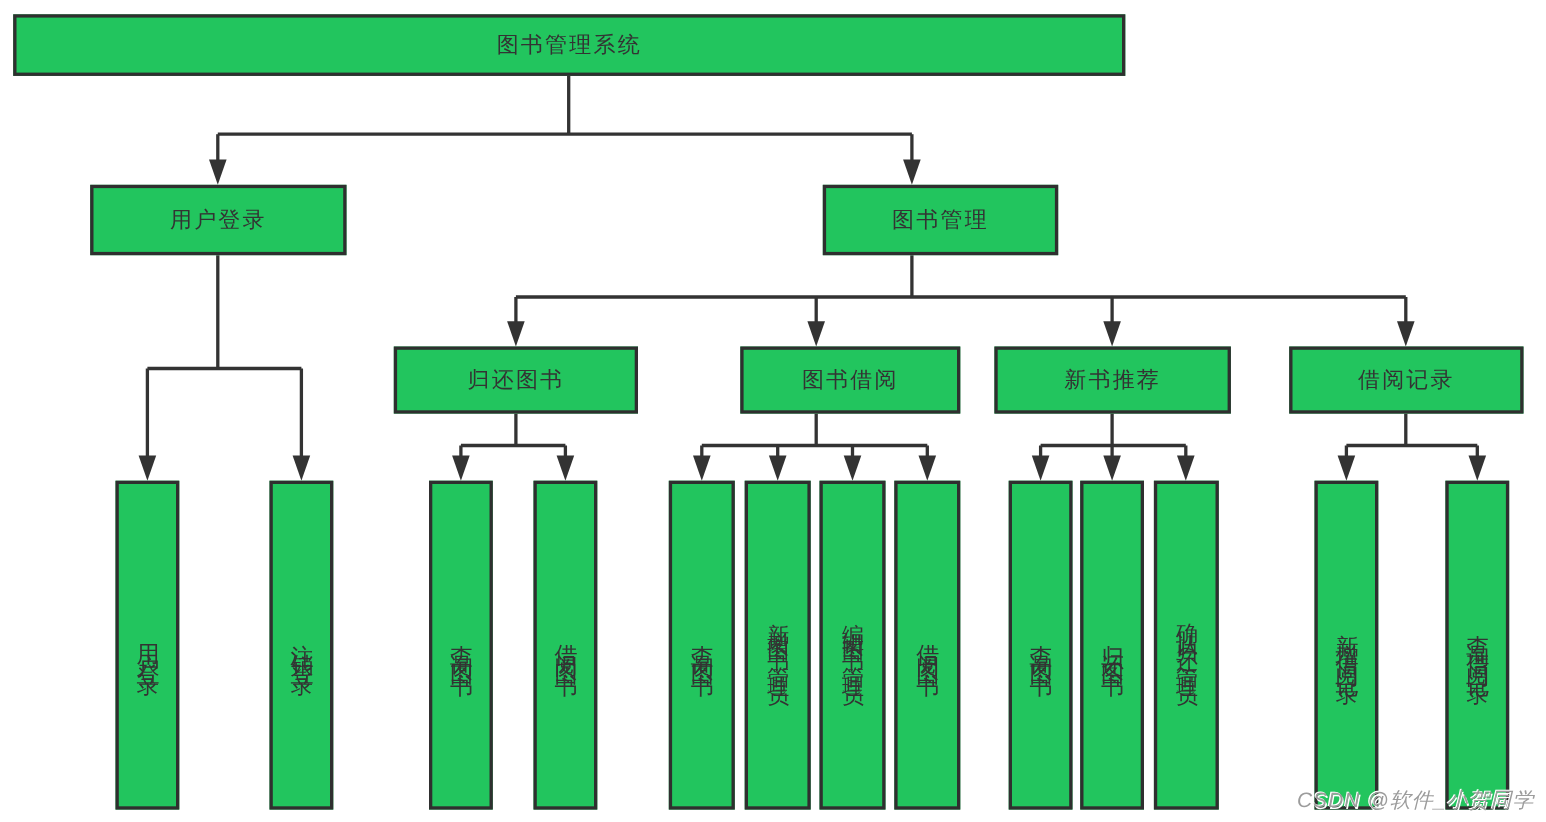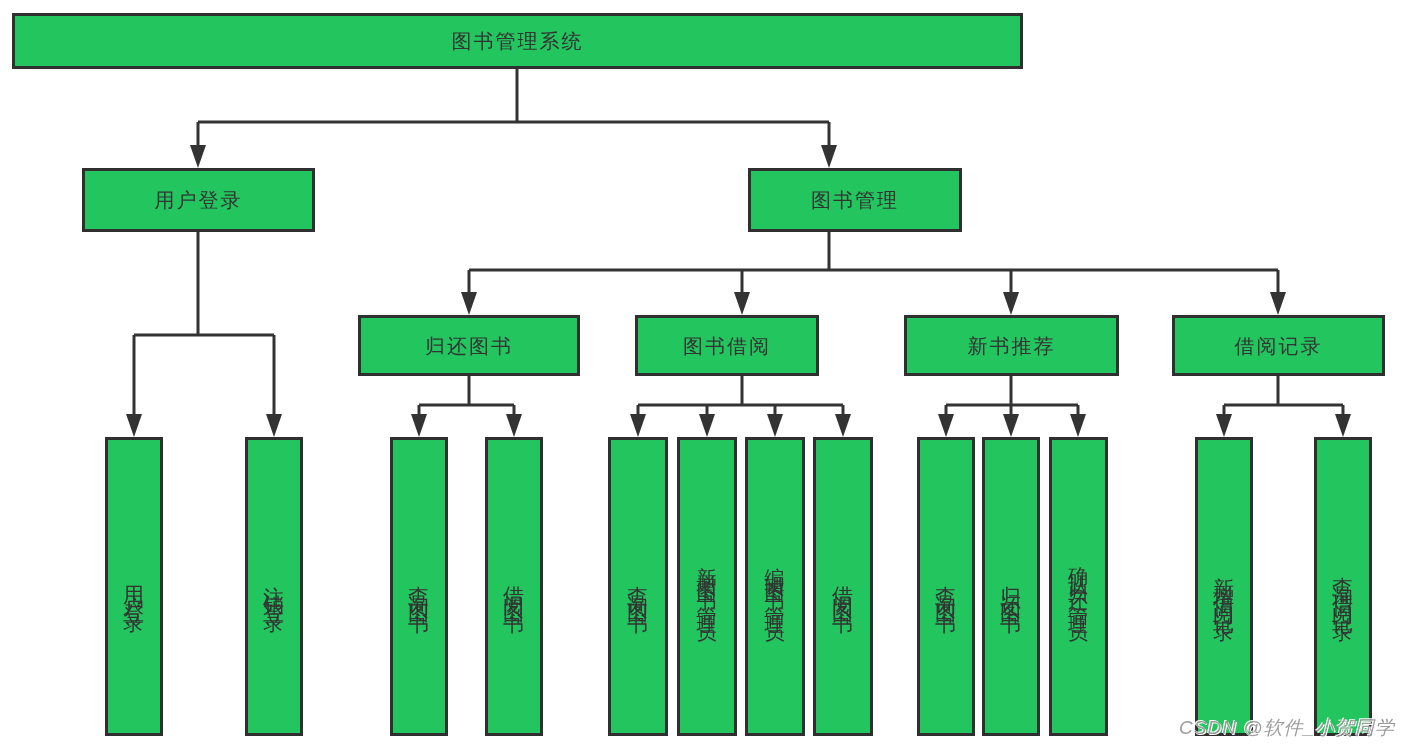--- a/index.html
+++ b/index.html
@@ -112,21 +112,21 @@
       <polygon points="1335,414 1351,414 1343,437"></polygon>
     </g>
   </svg>
 
   <div class="node hbox" style="left:12px;top:13px;width:1011px;height:56px">图书管理系统</div>
 
   <div class="node hbox" style="left:82px;top:168px;width:233px;height:64px">用户登录</div>
   <div class="node hbox" style="left:748px;top:168px;width:214px;height:64px">图书管理</div>
 
   <div class="node hbox" style="left:358px;top:315px;width:222px;height:61px">归还图书</div>
-  <div class="node hbox" style="left:635px;top:315px;width:184px;height:61px">图书借阅</div>
+  <div class="node hbox" style="left:673px;top:315px;width:200px;height:61px">图书借阅</div>
   <div class="node hbox" style="left:904px;top:315px;width:215px;height:61px">新书推荐</div>
   <div class="node hbox" style="left:1172px;top:315px;width:213px;height:61px">借阅记录</div>
 
   <div class="node vbox" style="left:105px;top:437px;width:58px;height:299px">用户登录</div>
   <div class="node vbox" style="left:245px;top:437px;width:58px;height:299px">注销登录</div>
 
   <div class="node vbox" style="left:390px;top:437px;width:58px;height:299px">查询图书</div>
   <div class="node vbox" style="left:485px;top:437px;width:58px;height:299px">借阅图书</div>
 
   <div class="node vbox" style="left:608px;top:437px;width:60px;height:299px">查询图书</div>

